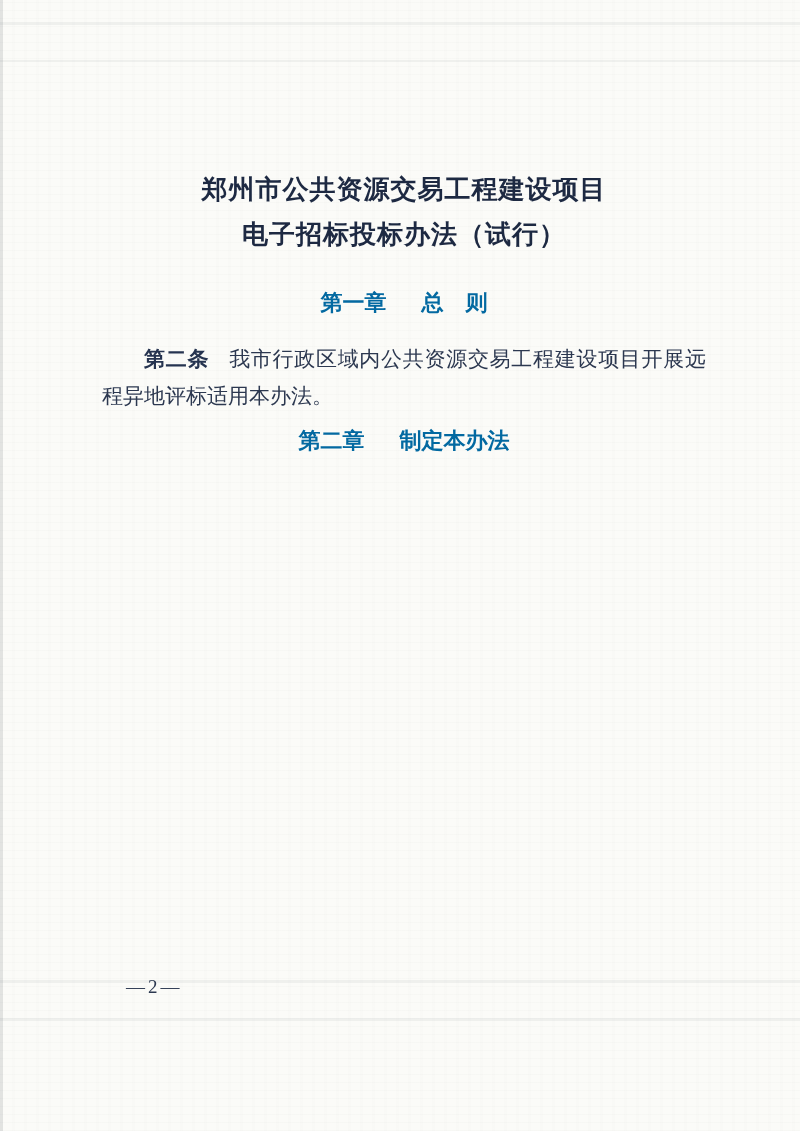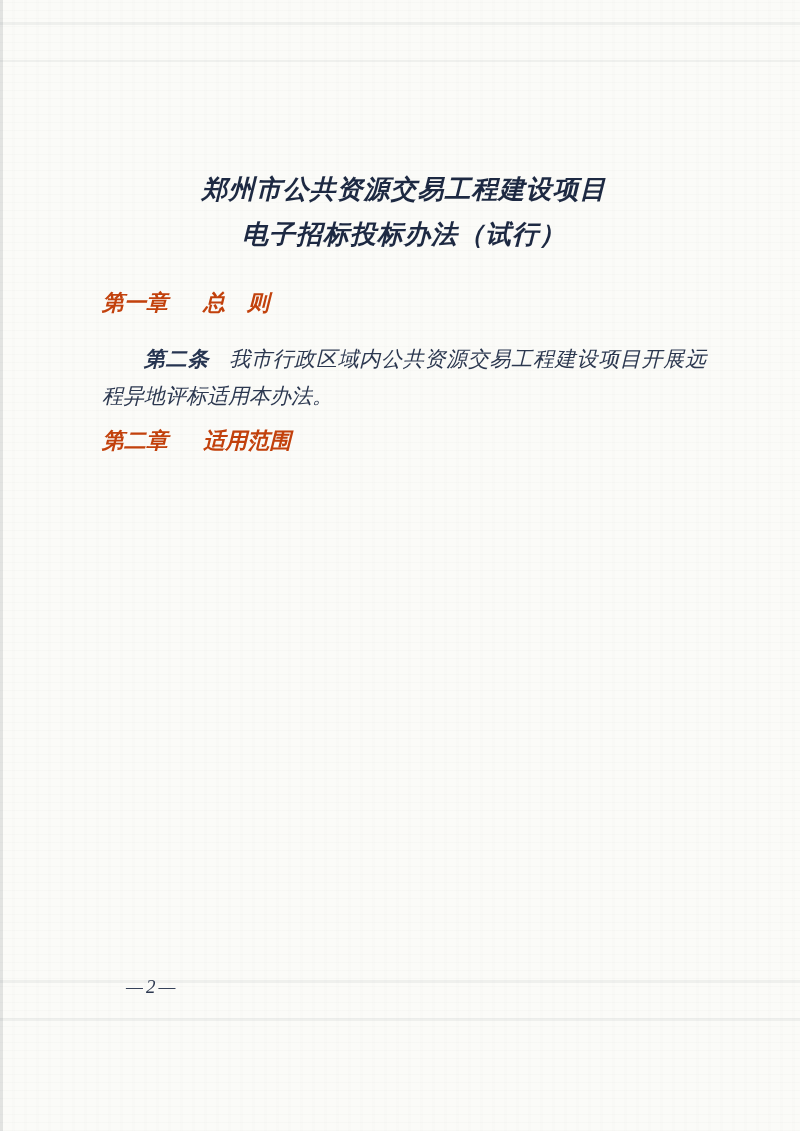--- a/index.html
+++ b/index.html
@@ -6,21 +6,20 @@
   body {
     width: 800px; height: 1131px;
     background: #fbfbf8;
     font-family: "Liberation Serif", "DejaVu Serif", serif;
     overflow: hidden;
   }
   .page {
     position: relative;
     width: 800px; height: 1131px;
     background: #fbfbf8;
-    font-style: italic;
   }
   
   .scan-texture {
     position: absolute; inset: 0; pointer-events: none;
     background-image:
       repeating-linear-gradient(0deg, rgba(160,164,158,0.045) 0px, rgba(160,164,158,0.045) 1px, transparent 1px, transparent 8px),
       repeating-linear-gradient(90deg, rgba(168,170,166,0.025) 0px, rgba(168,170,166,0.025) 3px, transparent 3px, transparent 12px);
   }
   .streak { position: absolute; left: 0; width: 100%; background: rgba(138,144,150,0.10); }
   .streak-a { top: 22px;  height: 3px; }
@@ -38,25 +37,26 @@
   }
   .doc-title {
     text-align: center;
     font-size: 26px;
     font-weight: bold;
     line-height: 45px;
     letter-spacing: 1px;
     color: #1d2942;
   }
   .chapter-heading {
+    text-align: center;
     font-family: "Liberation Sans", "DejaVu Sans", sans-serif;
     font-weight: bold;
     font-size: 22px;
     line-height: 26px;
-    color: #c2410c;
+    color: #0369a1;
   }
   .chapter-heading .ch-num { margin-right: 1.6em; }
   .heading-1 { margin-top: 33px; }
   .heading-2 { margin-top: 14px; margin-bottom: 24px; }
   .body-text { margin-top: 25px; }
   .body-text p {
     margin: 0;
     font-size: 21px;
     line-height: 36.5px;
     text-align: justify;
@@ -98,20 +98,20 @@
 
     <div class="chapter-heading heading-1">
       <span class="ch-num">第一章</span><span>总　则</span>
     </div>
 
     <div class="body-text">
       <p><span class="lead">第二条</span><span>我市行政区域内公共资源交易工程建设项目开展远程异地评标适用本办法。</span></p>
     </div>
 
     <div class="chapter-heading heading-2">
-      <span class="ch-num">第二章</span><span>适用范围</span>
+      <span class="ch-num">第二章</span><span>制定本办法</span>
     </div>
 
 
   </div>
 
   <div class="page-number">—2—</div>
 </div>
 
 </body></html>

